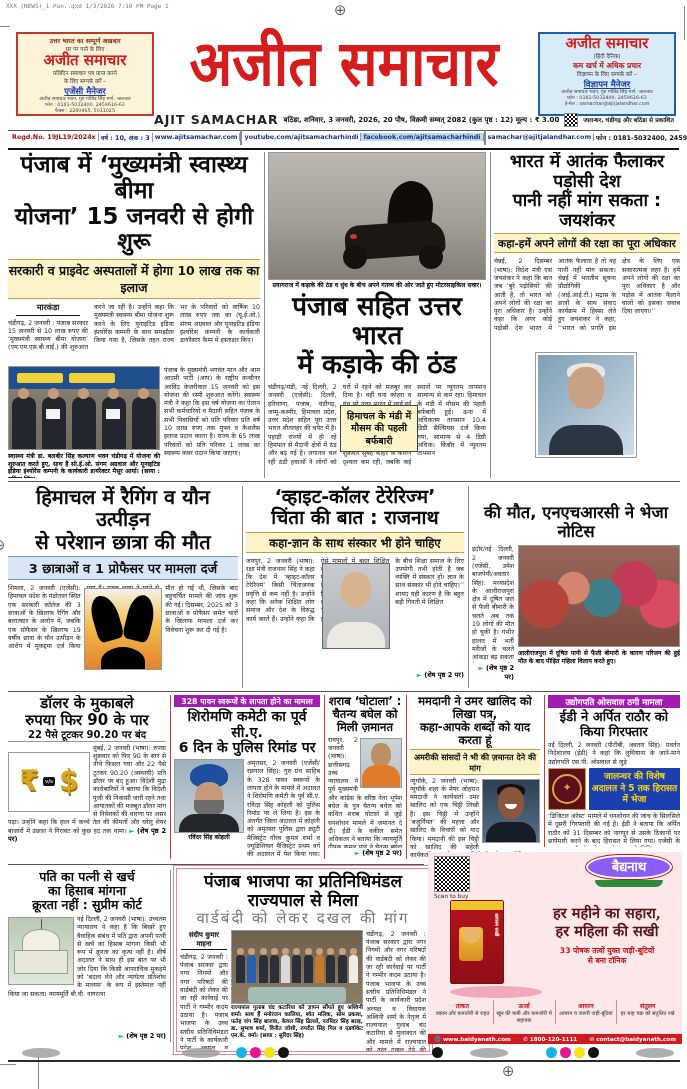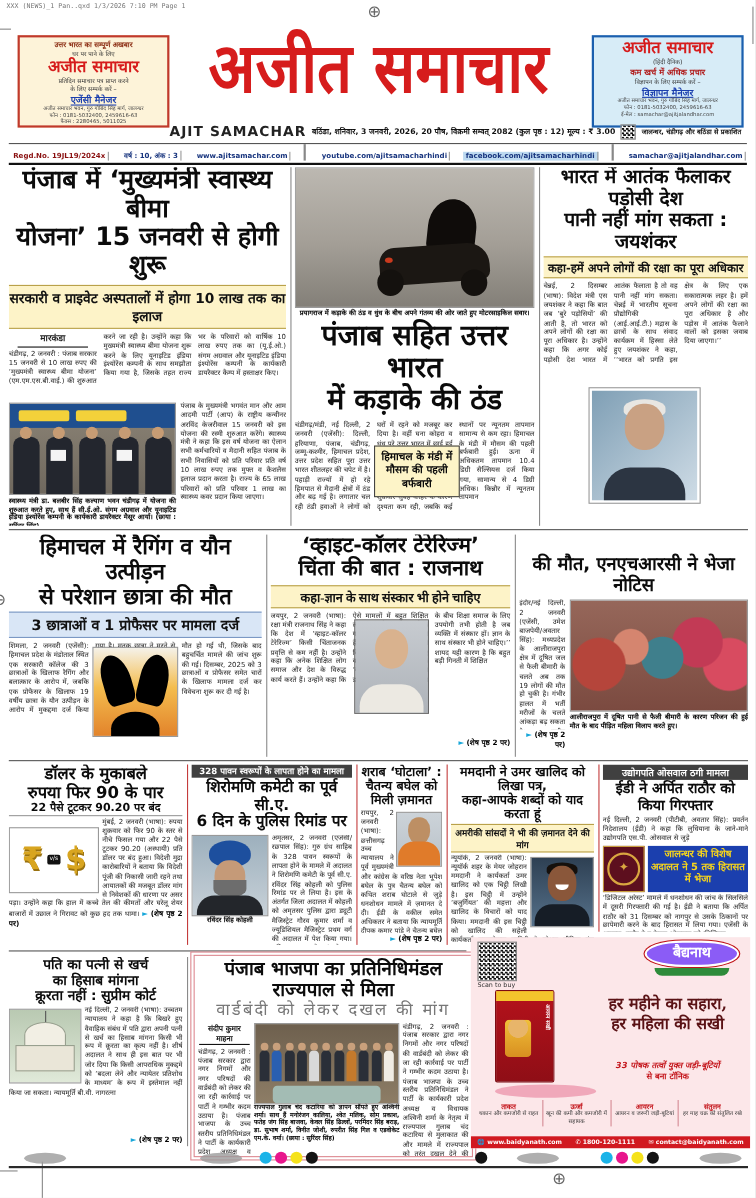--- a/index.html
+++ b/index.html
@@ -16,35 +16,35 @@
   .mbox .big{font-size:15px;font-weight:bold;color:#d61c1c;line-height:1.05;}
   .mbox .mgr{font-size:8.5px;font-weight:bold;color:#1b3fae;text-decoration:underline;}
   .mbox .tiny{font-size:4.8px;color:#444;line-height:1.25;}
   .mast-title{font-weight:bold;color:#d61c1c;text-align:center;font-size:56px;line-height:1.0;
               transform:scaleY(1.12);transform-origin:top;white-space:nowrap;}
   .rowA{display:flex;align-items:center;gap:5px;}
   .latin{font-size:12.5px;font-weight:bold;letter-spacing:1px;color:#222;white-space:nowrap;}
   .dline{font-size:7px;font-weight:bold;color:#111;white-space:nowrap;}
   .publish{font-size:6px;font-weight:bold;color:#111;white-space:nowrap;}
   .qr{background:repeating-conic-gradient(#111 0% 25%,#fff 0% 50%) 0 0/4px 4px;border:1px solid #888;}
-  .infobar{display:flex;align-items:flex-end;border-top:1px solid #555;border-bottom:2px solid #111;
-           font-size:6.4px;font-weight:bold;color:#16337d;gap:12px;padding:2px 2px;white-space:nowrap;}
+  .infobar{display:flex;align-items:flex-start;border-top:1px solid #555;border-bottom:2px solid #111;
+           font-size:6.4px;font-weight:bold;color:#16337d;gap:0;padding:2px 2px;white-space:nowrap;}
   .infobar .seg{padding:0 2px;border-right:1px solid #999;}
   .infobar .fb{background:#bcd9f0;}
   
   .vrule{border-left:1px solid #8a8a8a;width:0;}
   .vrule.red{border-left:1px solid #c43c3c;}
   .hrule{border-top:1px solid #555;height:0;}
   
   .story{overflow:hidden;}
   .hl{font-weight:bold;color:#0b0b0b;text-align:center;line-height:1.12;letter-spacing:0;}
   .subbar{background:#fdf3c8;border-top:1px solid #b9a14a;border-bottom:1px solid #b9a14a;
           font-weight:bold;text-align:center;color:#111;}
   .subbar.blue{background:#d9e6f6;border-color:#7b98c4;}
-  .kbar{background:#404040;color:#fff;font-weight:bold;text-align:center;}
+  .kbar{background:#a21caf;color:#fff;font-weight:bold;text-align:center;}
   .body-txt{font-size:6.3px;line-height:1.32;text-align:justify;color:#1d1d1d;}
   .c3{column-count:3;column-gap:6px;}
   .byline{font-weight:bold;font-size:8px;text-align:center;border-bottom:1px solid #111;
           width:64px;margin:0 auto 3px;padding-bottom:1px;}
   .cap{font-size:6.1px;font-weight:bold;line-height:1.25;color:#000;text-align:justify;}
   .more{font-size:6.6px;font-weight:bold;text-align:right;color:#000;}
   .more .tri{color:#18a7da;}
   .insetbox{background:#fdf4c8;border:1px solid #444;font-weight:bold;text-align:center;color:#0b0b0b;}
   
   .ph{position:relative;overflow:hidden;border:1px solid #999;}
@@ -309,21 +309,21 @@
     </div>
   </div>
 
   <div class="abs vrule" style="left:242px;top:486px;height:202px;"></div>
 
   <div class="abs story" style="left:246px;top:486px;width:218px;height:202px;">
     <div class="hl" style="font-size:19px;">
       <span>‘व्हाइट-कॉलर टेरेरिज्म’</span><br>
       <span>चिंता की बात : राजनाथ</span>
     </div>
-    <div class="subbar" style="font-size:11.5px;margin-top:3px;padding:2px 0;font-family:Liberation Serif, serif;">कहा-ज्ञान के साथ संस्कार भी होने चाहिए</div>
+    <div class="subbar" style="font-size:11.5px;margin-top:3px;padding:2px 0;">कहा-ज्ञान के साथ संस्कार भी होने चाहिए</div>
     <div style="position:relative;margin-top:4px;height:122px;">
       <div class="body-txt c3" style="height:122px;">जयपुर, 2 जनवरी (भाषा): रक्षा मंत्री राजनाथ सिंह ने कहा कि देश में ‘व्हाइट-कॉलर टेरेरिज्म’ किसी चिंताजनक प्रवृत्ति से कम नहीं है। उन्होंने कहा कि अनेक शिक्षित लोग समाज और देश के विरुद्ध कार्य करते हैं। उन्होंने कहा कि ऐसे मामलों में बहुत शिक्षित लोग भी आपराधिक गतिविधियों में लिप्त पाए जाते हैं। राजनाथ ने दिल्ली में मिले विस्फोटकों का जिक्र करते हुए कहा कि यह बात सही नहीं कि ‘बम विस्फोट’ करने वाला डॉक्टर था। ‘‘धर्म और शिक्षा के बीच शिक्षा समाज के लिए उपयोगी तभी होती है जब व्यक्ति में संस्कार हों। ज्ञान के साथ संस्कार भी होने चाहिए।’’ शायद यही कारण है कि बहुत बड़ी गिनती में शिक्षित</div>
       <div class="ph praj" style="position:absolute;left:76px;top:6px;width:66px;height:84px;border:1px solid #666;">
         <div class="head"></div>
         <div class="kurta"></div>
       </div>
       <div class="more" style="position:absolute;right:0;bottom:0;background:#fff;">
         <span class="tri">►</span>
         <span>(शेष पृष्ठ 2 पर)</span>
       </div>
@@ -528,21 +528,21 @@
       <div class="prodbox">
         <div class="band"></div>
         <div class="lbl">आयरन सखी</div>
         <div class="lady"></div>
       </div>
       <div class="pedestal"></div>
     </div>
     <div class="abs" style="left:110px;top:52px;width:138px;">
       <div class="adh">हर महीने का सहारा,</div>
       <div class="adh">हर महिला की सखी</div>
-      <div class="adsub" style="margin-top:24px;font-style:italic;">33 पोषक तत्वों युक्त जड़ी-बूटियों</div>
+      <div class="adsub" style="margin-top:6px;">33 पोषक तत्वों युक्त जड़ी-बूटियों</div>
       <div class="adsub">से बना टॉनिक</div>
     </div>
     <div class="abs benef" style="left:4px;top:148px;width:246px;">
       <div class="b">
         <div class="bt">ताकत</div>
         <div class="bx">थकान और कमजोरी से राहत</div>
       </div>
       <div class="b">
         <div class="bt">ऊर्जा</div>
         <div class="bx">खून की कमी और कमजोरी में सहायक</div>

